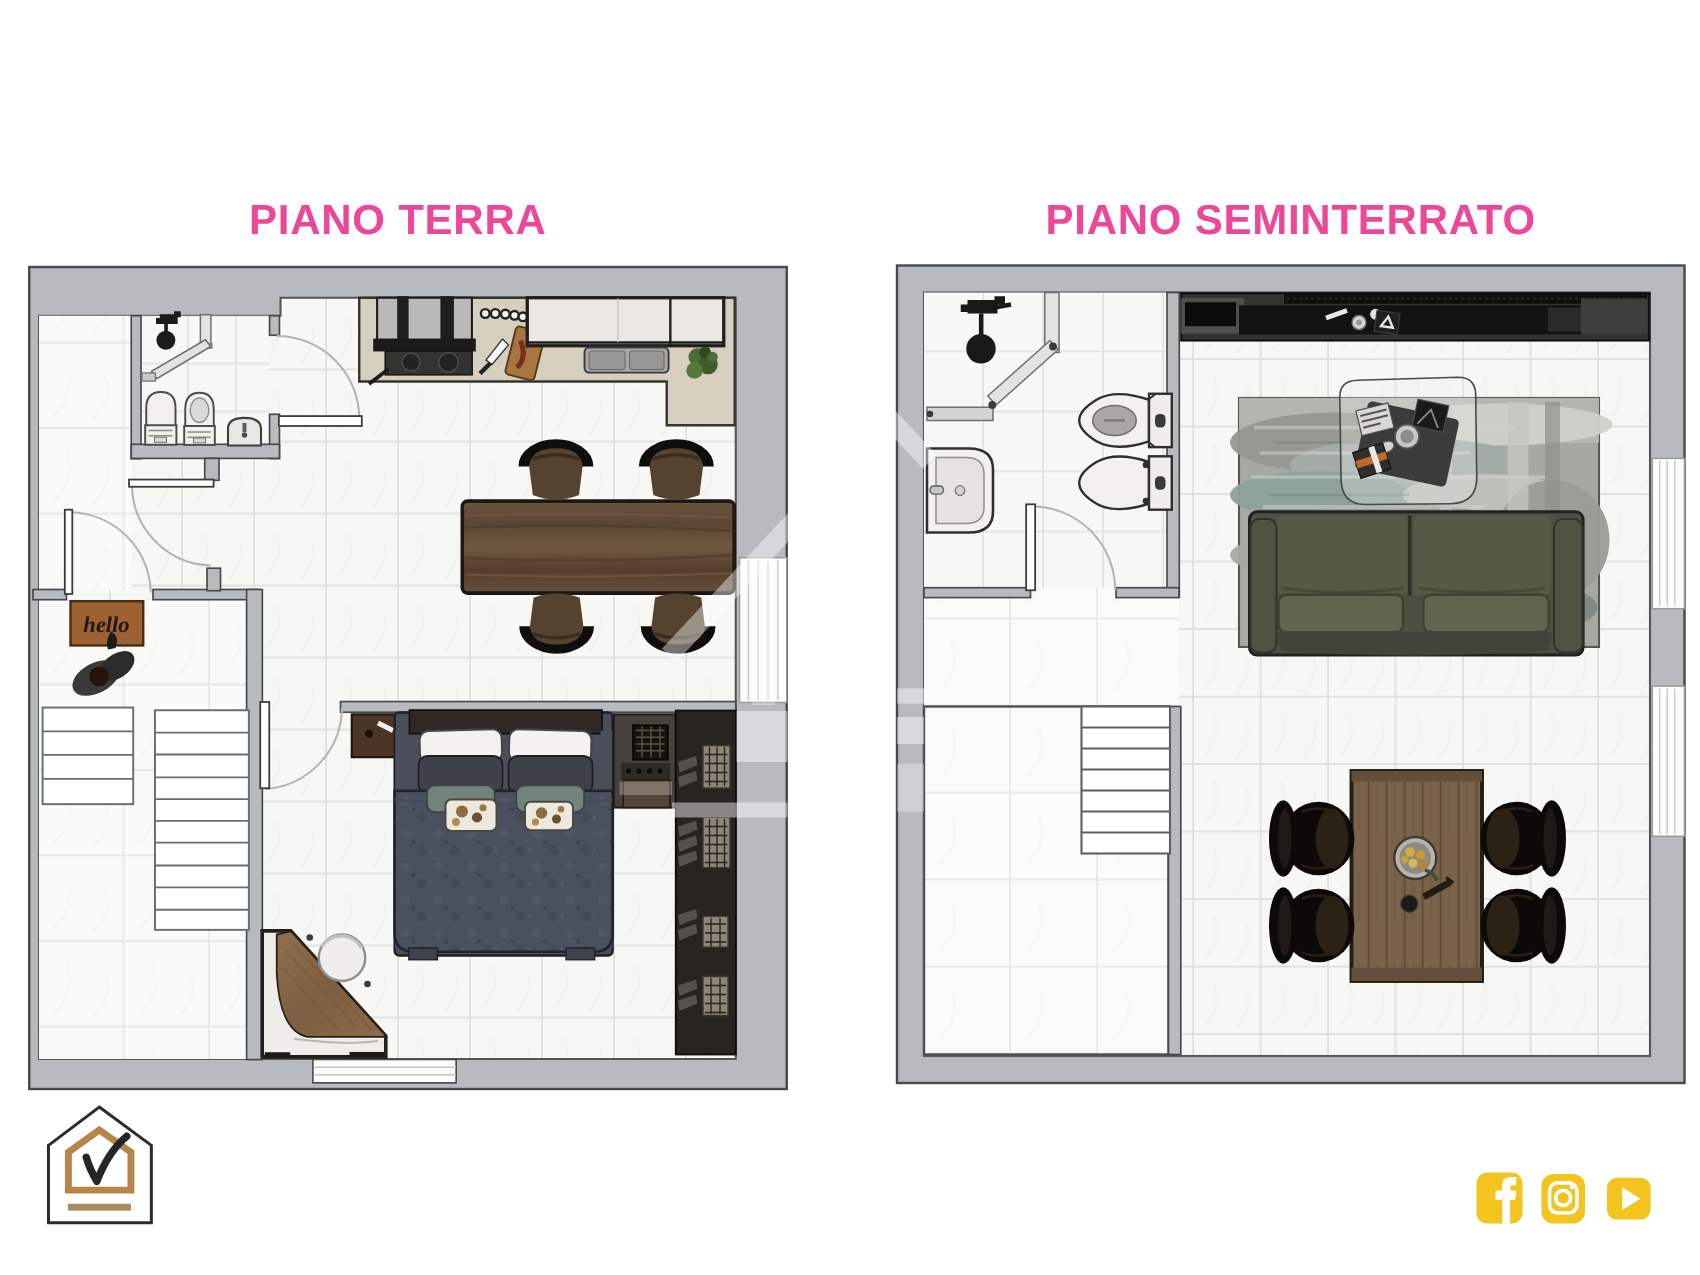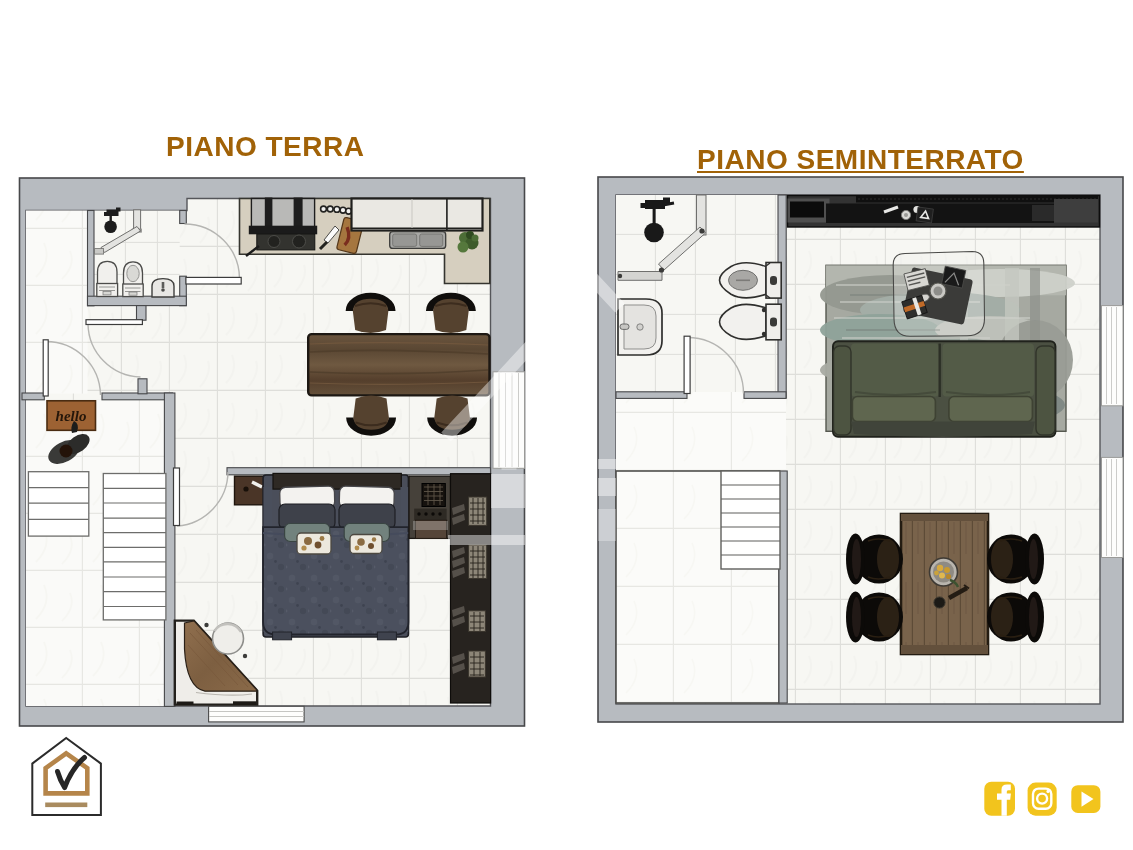--- a/index.html
+++ b/index.html
@@ -1,26 +1,26 @@
 <!DOCTYPE html>
 <html><head>
 <meta charset="utf-8">
 <style>
 html,body{margin:0;padding:0;background:#ffffff;}
 #page{position:relative;width:1133px;height:850px;background:#ffffff;overflow:hidden;
 font-family:"Liberation Sans", sans-serif;}
-.title{position:absolute;font-weight:bold;color:#a16207;font-size:28px;letter-spacing:0.5px;white-space:nowrap;}
+.title{position:absolute;font-weight:bold;color:#ec4899;font-size:28px;letter-spacing:0.5px;white-space:nowrap;}
 </style>
 </head>
 <body>
 <div id="page">
 
 <div class="title" style="left:166px;top:131px;">PIANO TERRA</div>
 
-<div class="title" style="left:697px;top:144px;text-decoration:underline;">PIANO SEMINTERRATO</div>
+<div class="title" style="left:697px;top:131px;">PIANO SEMINTERRATO</div>
 <svg width="1133" height="850" viewBox="0 0 1133 850" style="position:absolute;left:0;top:0;">
 <defs>
 <pattern id="tileL" width="48" height="48" patternUnits="userSpaceOnUse" x="26" y="199">
   <rect width="48" height="48" fill="#f7f7f3"></rect>
   <path d="M0,47.4 H48 M47.4,0 V48" stroke="#dededa" stroke-width="1.1" fill="none"></path>
   <path d="M8,40 Q20,28 14,12 M30,44 Q42,30 38,18" stroke="#f3f3ef" stroke-width="1.8" fill="none"></path>
 </pattern>
 <pattern id="tileBig" width="57" height="57" patternUnits="userSpaceOnUse" x="26" y="400">
   <rect width="57" height="57" fill="#fafaf8"></rect>
   <path d="M0,56.4 H57 M56.4,0 V57" stroke="#e6e6e2" stroke-width="1.1" fill="none"></path>

